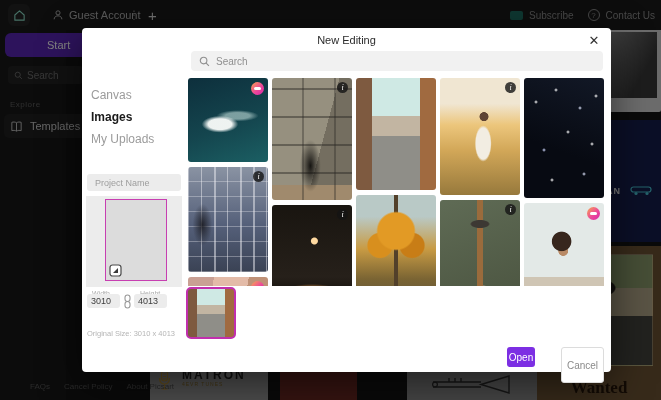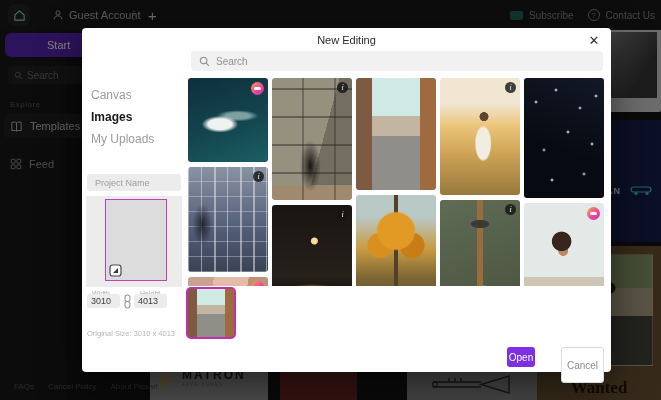--- a/index.html
+++ b/index.html
@@ -19,21 +19,21 @@
   .help-circle { width:12px; height:12px; border:1px solid #8f8f8f; border-radius:50%; font-size:8px; display:flex; align-items:center; justify-content:center; color:#8f8f8f; }
 
   
   .sidebar { position:absolute; left:0; top:30px; width:66px; height:370px; background:#181818; z-index:1; }
   .start-btn { position:absolute; left:5px; top:3px; width:115px; height:24px; background:#5b27b8; border-radius:6px; color:#fff; font-size:11px; line-height:24px; padding-left:42px; }
   .side-search { position:absolute; left:8px; top:36px; width:75px; height:18px; background:#232323; border-radius:4px; display:flex; align-items:center; gap:4px; padding:0 6px; color:#6f6f6f; font-size:10px; }
   .explore-label { position:absolute; left:10px; top:70px; font-size:8px; color:#5f5f5f; letter-spacing:.5px; }
   .side-item { position:absolute; left:4px; width:110px; height:24px; display:flex; align-items:center; gap:7px; padding-left:6px; border-radius:5px; font-size:11px; }
   .side-item.templates { top:84px; color:#c9c9c9; background:#202020; }
   .side-item.feed { top:122px; color:#9a9a9a; }
-  .side-footer { position:absolute; left:0; top:352px; width:420px; display:flex; gap:14px; padding-left:14px; font-size:8px; color:#575757; }
+  .side-footer { position:absolute; left:0; top:352px; width:420px; display:flex; gap:14px; padding-left:30px; font-size:8px; color:#575757; }
 
   
   .bg-card { position:absolute; }
   .photo-card { left:597px; top:28px; width:64px; height:84px; background:#d8d8d8; border-radius:2px; padding:4px; }
   .photo-card .ph { width:56px; height:66px; background:linear-gradient(120deg,#8a8a8a,#3b3b3b 70%); }
   .navy-card { left:597px; top:120px; width:64px; height:122px; background:#171e4e; }
   .navy-card .ean { position:absolute; left:2px; top:66px; color:#f0f0f0; font-weight:bold; font-size:9px; letter-spacing:1px; }
   .navy-card .car { position:absolute; right:6px; top:64px; }
   .wanted-card { left:537px; top:246px; width:124px; height:154px; background:#6e5435; }
   .wanted-card .wphoto { position:absolute; left:8px; top:8px; width:108px; height:112px; border:1px solid rgba(220,190,140,.5);
@@ -190,29 +190,20 @@
       <span>Search</span>
     </div>
     <div class="explore-label">Explore</div>
     <div class="side-item templates">
       <svg width="13" height="13" viewBox="0 0 14 14">
           <path d="M7 3 C5.5 2 3.5 2 2 2.5 V11.5 C3.5 11 5.5 11 7 12 C8.5 11 10.5 11 12 11.5 V2.5 C10.5 2 8.5 2 7 3 Z" fill="none" stroke="#c9c9c9" stroke-width="1"></path>
           <path d="M7 3 V12" stroke="#c9c9c9" stroke-width="1"></path>
         </svg>
       <span>Templates</span>
     </div>
-    <div class="side-item feed">
-      <svg width="12" height="12" viewBox="0 0 14 14">
-          <rect x="1.5" y="1.5" width="4.5" height="4.5" rx="1" fill="none" stroke="#9a9a9a" stroke-width="1.1"></rect>
-          <rect x="8" y="1.5" width="4.5" height="4.5" rx="1" fill="none" stroke="#9a9a9a" stroke-width="1.1"></rect>
-          <rect x="1.5" y="8" width="4.5" height="4.5" rx="1" fill="none" stroke="#9a9a9a" stroke-width="1.1"></rect>
-          <rect x="8" y="8" width="4.5" height="4.5" rx="1" fill="none" stroke="#9a9a9a" stroke-width="1.1"></rect>
-        </svg>
-      <span>Feed</span>
-    </div>
     <div class="side-footer">
       <span>FAQs</span>
       <span>Cancel Policy</span>
       <span>About Picsart</span>
     </div>
   </div>
 
   <div class="bg-card photo-card">
       <div class="ph"></div>
     </div>

